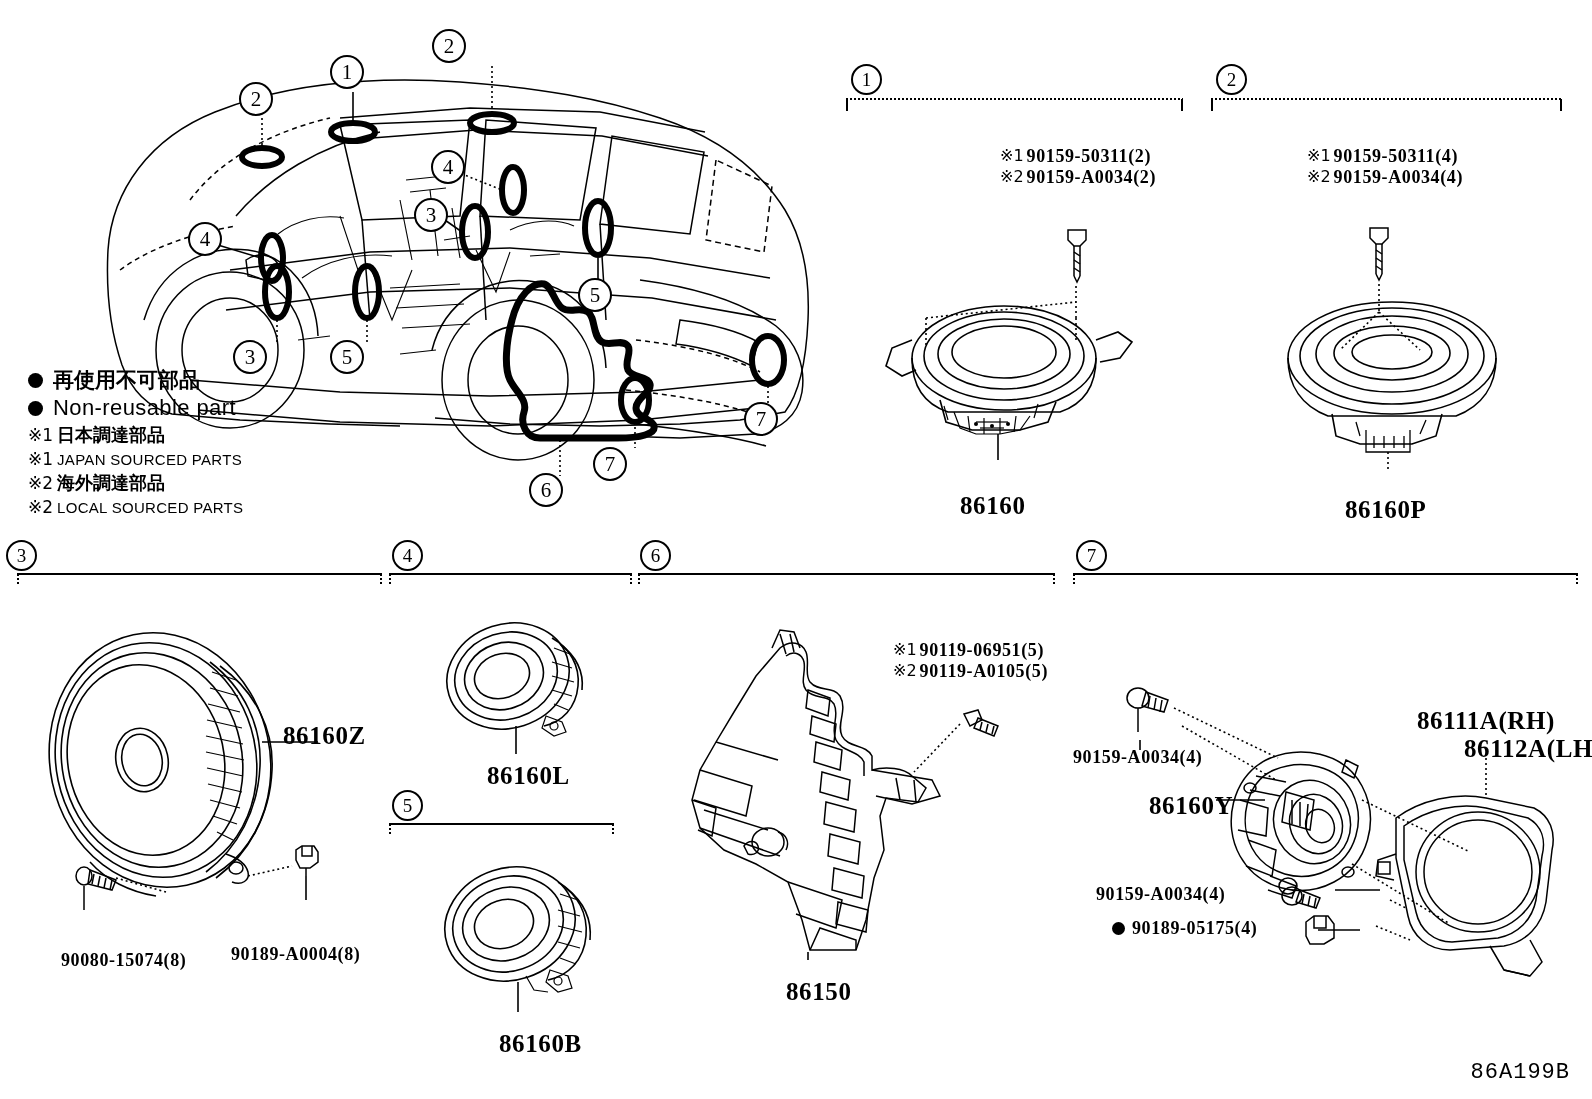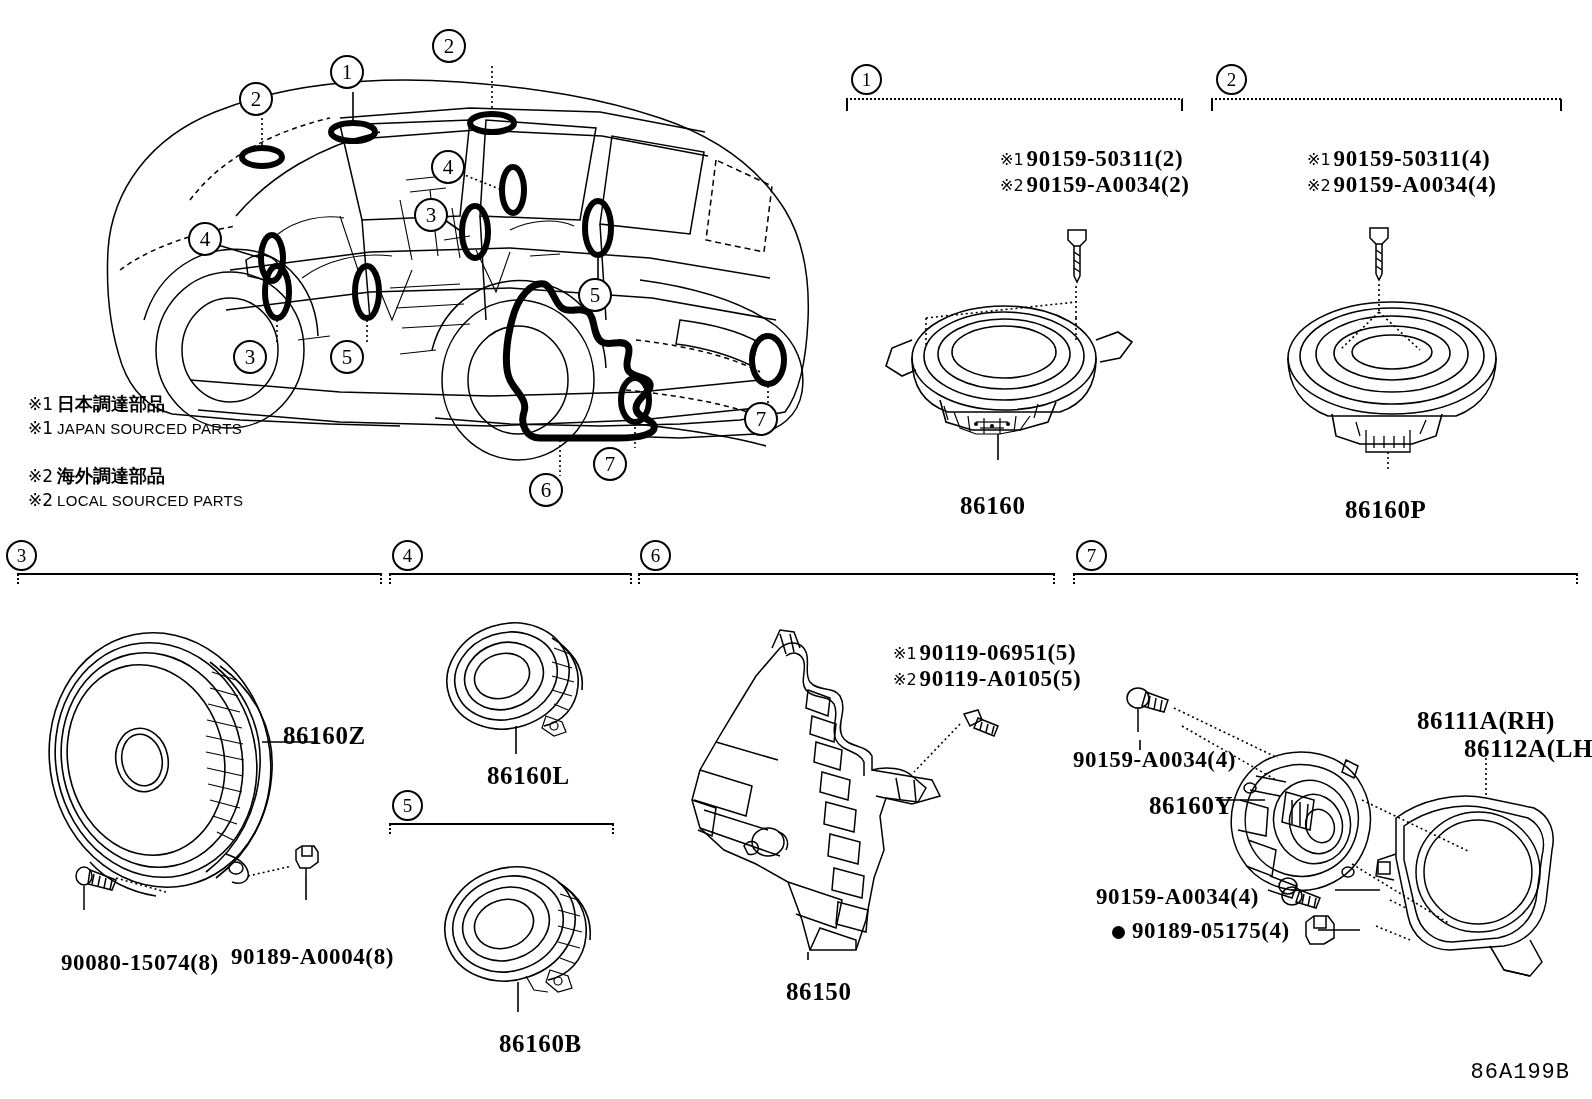--- a/index.html
+++ b/index.html
@@ -53,33 +53,32 @@
   }
   .mark {
     font-family: "DejaVu Sans", sans-serif;
     font-size: 17px;
     margin-right: 4px;
   }
   .legend-small-jp {
     font-family: "DejaVu Sans", sans-serif;
     font-size: 18px;
     font-weight: 700;
-    margin-top: 24px;
   }
   .legend-small-en {
     font-family: "Liberation Sans", sans-serif;
     font-size: 15px;
     letter-spacing: .3px;
   }
 
   
   .pn {
     font-family: "Liberation Serif", serif;
     font-weight: 700;
-    font-size: 23px;
+    font-size: 18px;
     letter-spacing: .6px;
     white-space: nowrap;
   }
   .pn.big {
     font-size: 25px;
   }
   .pn-row {
     display: flex;
     align-items: baseline;
     white-space: nowrap;
@@ -255,20 +254,28 @@
   <div class="abs circle-num" style="left:188px; top:222px;">4</div>
   <div class="abs circle-num" style="left:414px; top:198px;">3</div>
   <div class="abs circle-num" style="left:233px; top:340px;">3</div>
   <div class="abs circle-num" style="left:330px; top:340px;">5</div>
   <div class="abs circle-num" style="left:578px; top:278px;">5</div>
   <div class="abs circle-num" style="left:593px; top:447px;">7</div>
   <div class="abs circle-num" style="left:744px; top:402px;">7</div>
   <div class="abs circle-num" style="left:529px; top:473px;">6</div>
 
   <div class="abs" id="legend">
+    <div class="legend-row">
+      <span class="bullet"></span>
+      <span class="legend-jp">再使用不可部品</span>
+    </div>
+    <div class="legend-row">
+      <span class="bullet"></span>
+      <span class="legend-en">Non-reusable part</span>
+    </div>
     <div class="legend-small-row">
       <span class="mark">※1</span>
       <span class="legend-small-jp">日本調達部品</span>
     </div>
     <div class="legend-small-row">
       <span class="mark">※1</span>
       <span class="legend-small-en">JAPAN SOURCED PARTS</span>
     </div>
     <div class="legend-small-row">
       <span class="mark">※2</span>

